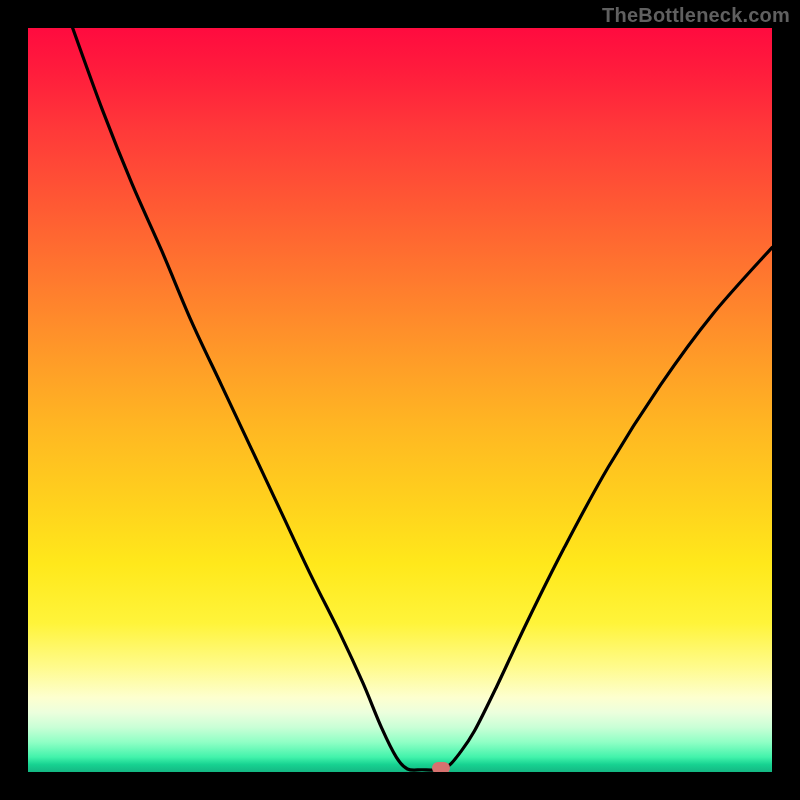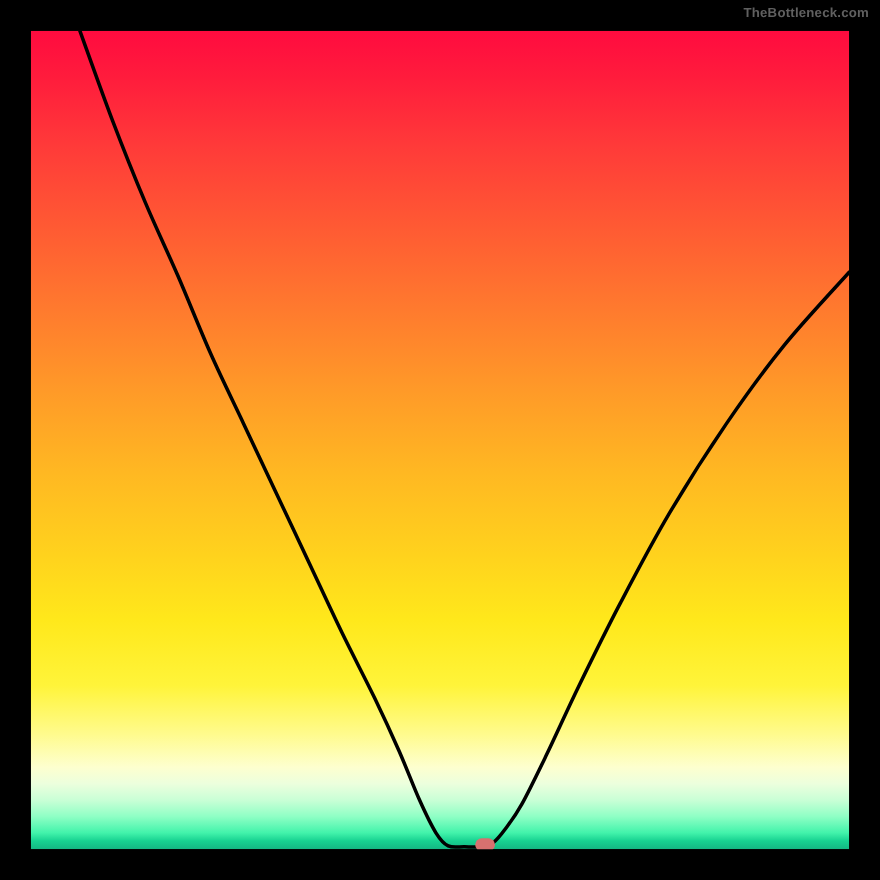--- a/index.html
+++ b/index.html
@@ -15,21 +15,21 @@
     position: relative;
     width: 800px;
     height: 800px;
     background: #000;
   }
   .watermark {
     position: absolute;
     top: 4px;
     right: 10px;
     color: #606060;
-    font-size: 12px;
+    font-size: 20px;
     font-weight: 600;
     letter-spacing: 0.2px;
     user-select: none;
   }
   .plot {
     position: absolute;
     left: 28px;
     top: 28px;
     width: 744px;
     height: 744px;

